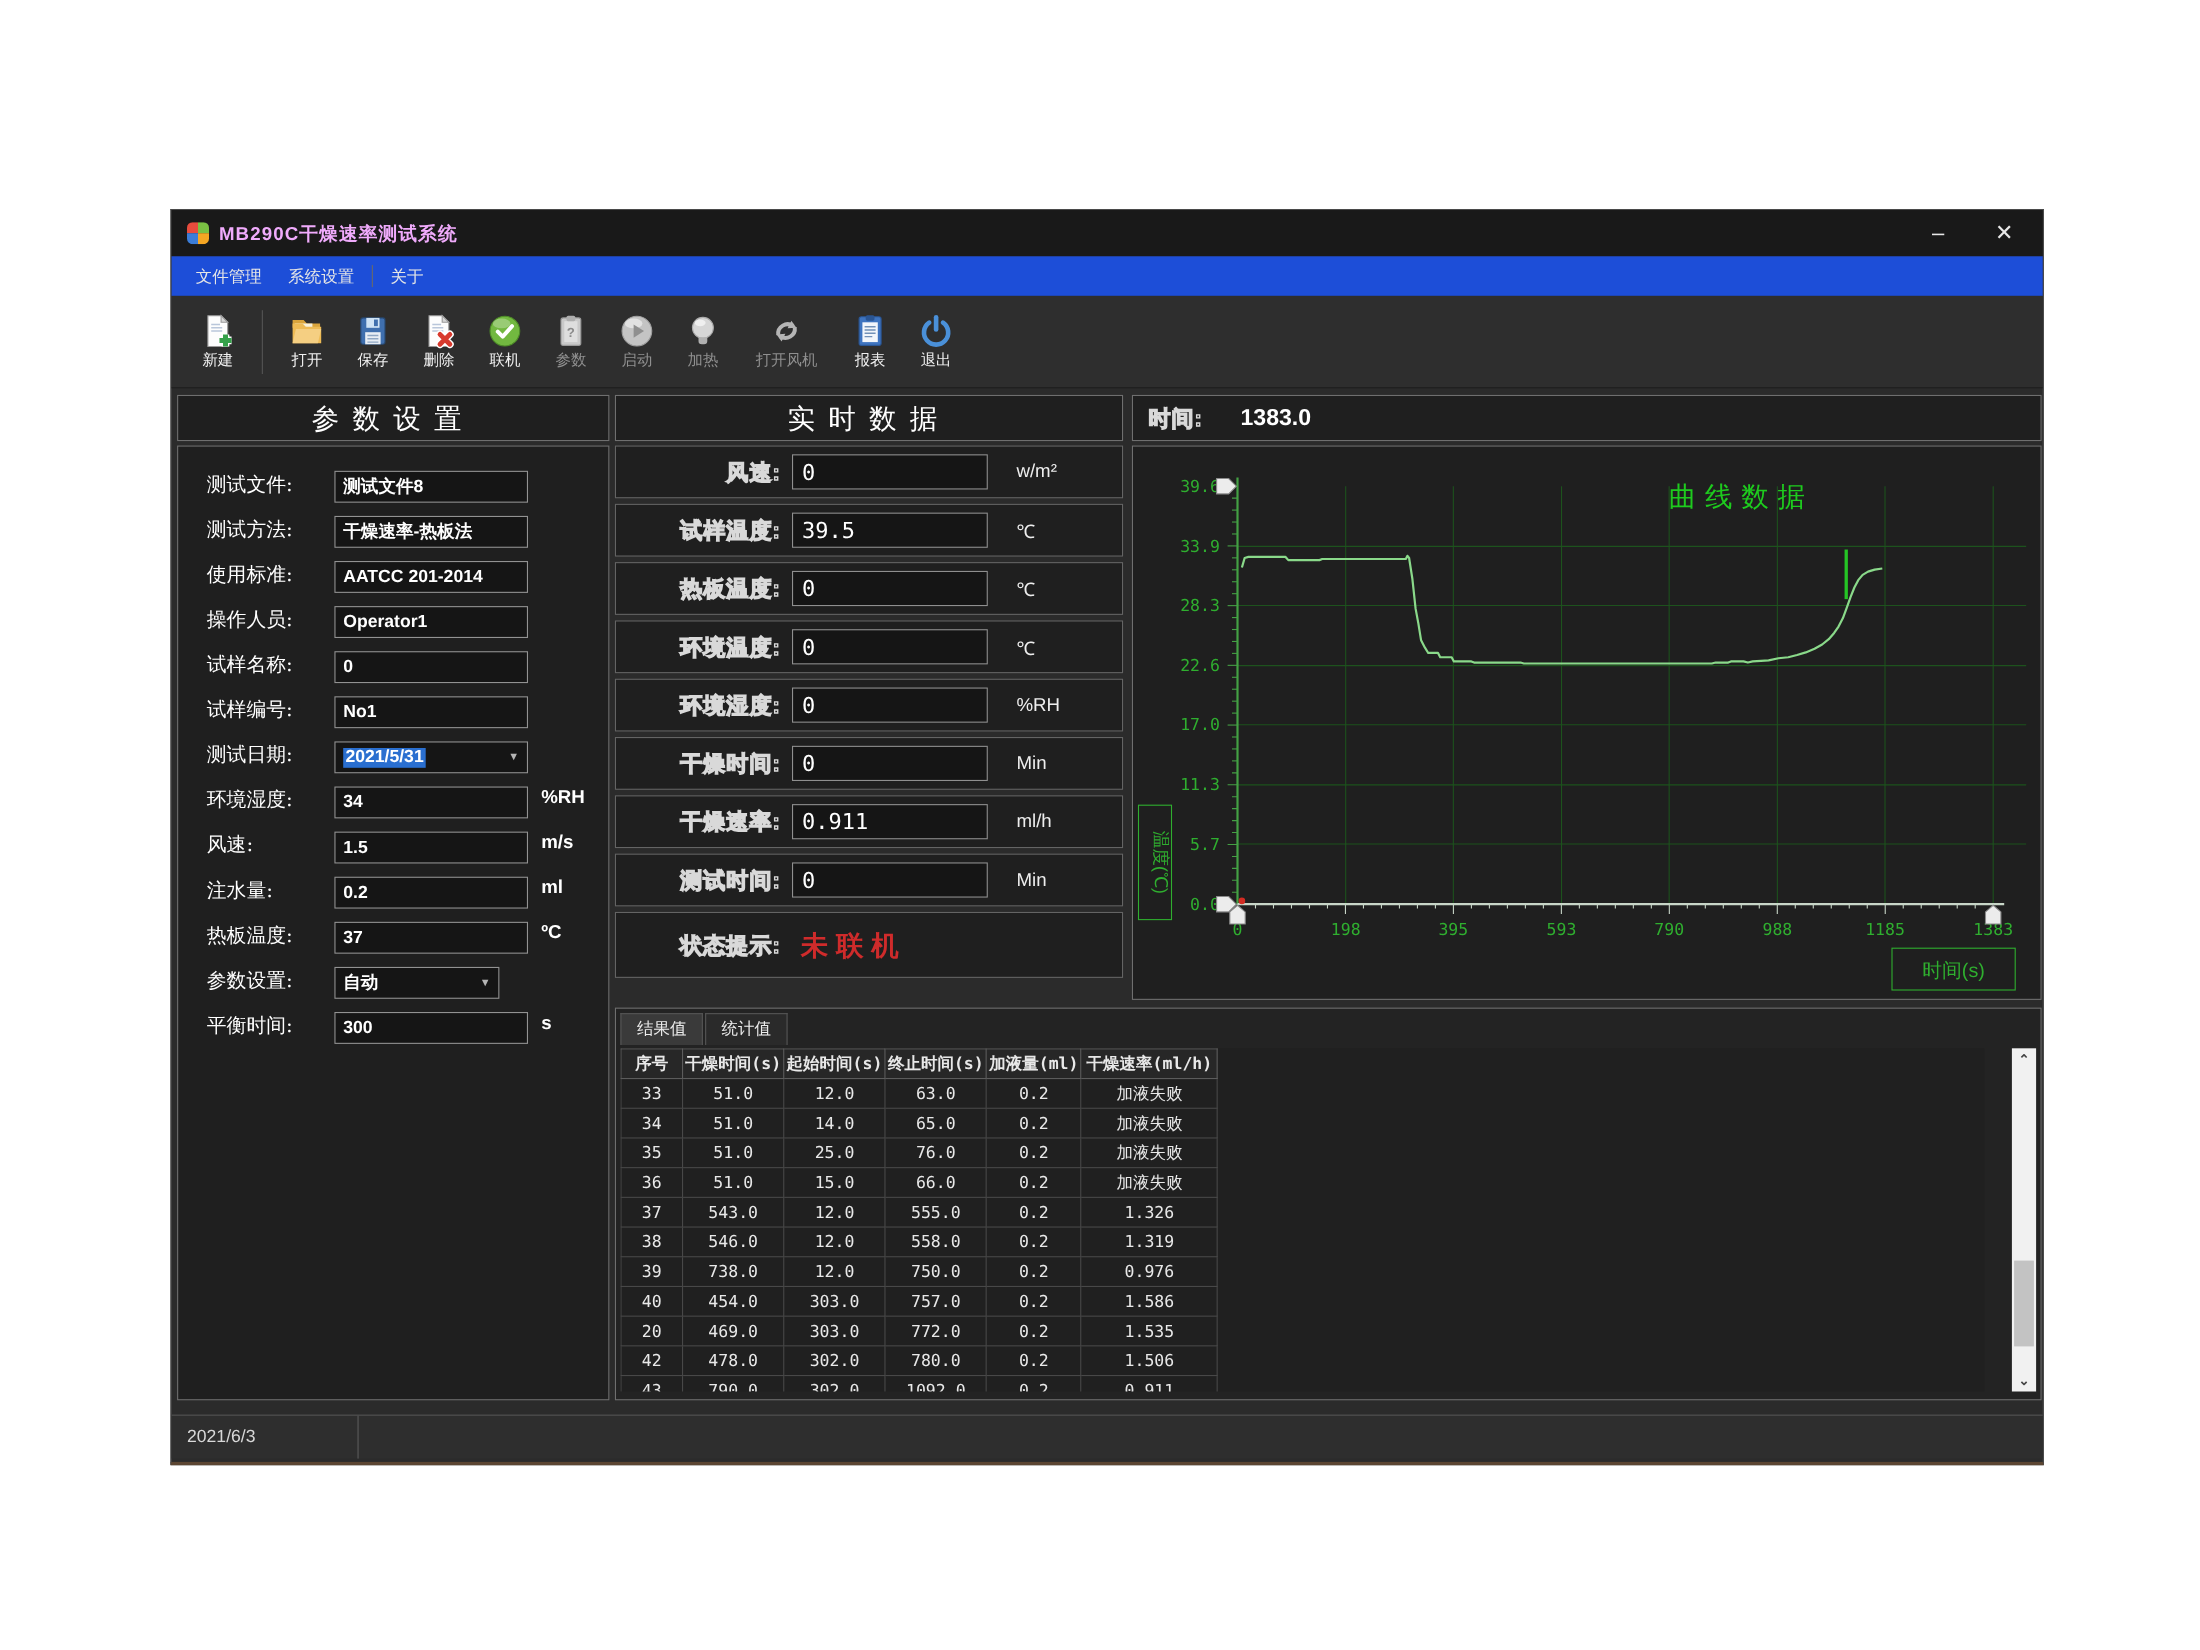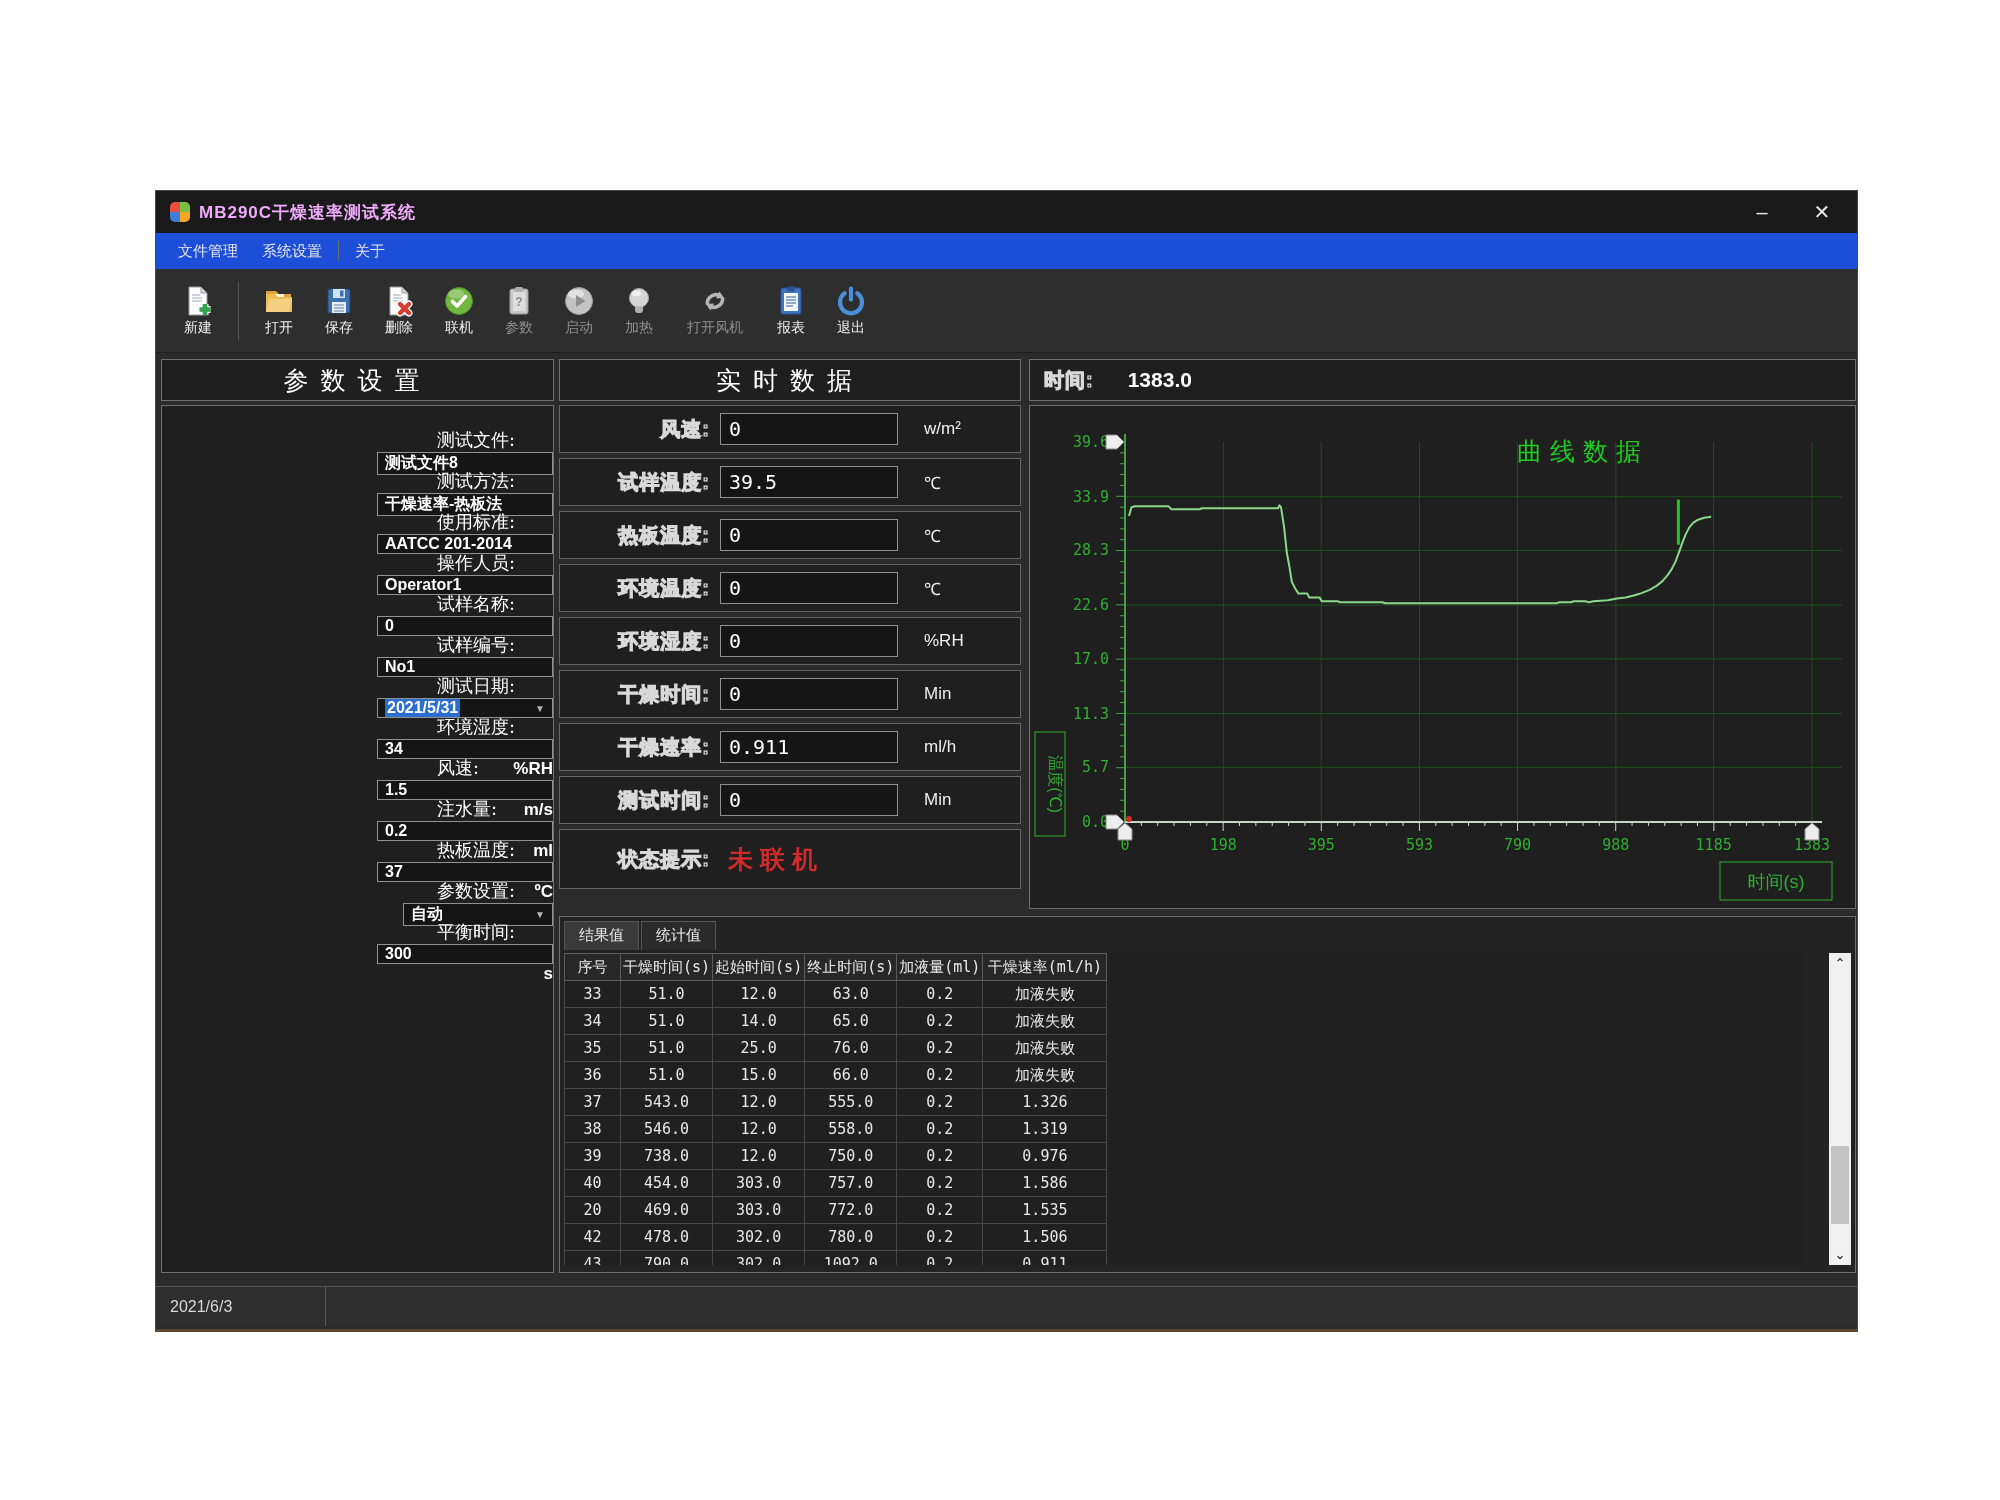--- a/index.html
+++ b/index.html
@@ -46,21 +46,21 @@
   #left-body   { left:5px;   top:214px; width:393px; height:868px; }
   #mid-title   { left:403px; top:168px; width:462px; height:42px; }
   #mid-rows    { position:absolute; left:403px; top:214px; width:462px; height:511px; }
   #chart-header{ left:873px; top:168px; width:827px; height:42px;
     display:flex; align-items:center; padding-left:14px; gap:34px; }
   #chart-panel { left:873px; top:214px; width:827px; height:504px; overflow:hidden; }
   #table-panel { left:403px; top:725px; width:1297px; height:357px; background:#232323; }
   
   .ol { color:#242424; -webkit-text-stroke:1.2px #d9d9d9; font-weight:800; letter-spacing:1px; }
   
-  .f-row { display:flex; align-items:flex-end; height:30px; margin-top:11px; padding-left:26px;flex-direction:column; }
+  .f-row { display:flex; align-items:flex-start; height:30px; margin-top:11px; padding-left:26px; }
   .f-row:first-child { margin-top:22px; }
   .f-label { width:116px; color:#fff; font-size:18px; font-family:"DejaVu Serif", serif; flex:0 0 auto; }
   .f-input { width:176px; height:29px; background:#151515; border:1px solid #929292;
     display:flex; align-items:center; padding:0 7px; color:#fff; font-size:16px; font-weight:700; }
   .f-input .arrow { margin-left:auto; color:#b5b5b5; font-size:10px; }
   .f-input .hl { background:#2a6fd0; padding:0 2px; }
   .f-unit { margin-left:12px; color:#fff; font-size:17px; font-weight:700; }
   
   .rt-row { height:48px; margin-bottom:5px; background:#1f1f1f; border:1px solid #646464;
     display:flex; align-items:center; }
@@ -77,21 +77,21 @@
   .ch-value { color:#fff; font-size:21px; font-weight:700; font-family:"Liberation Sans",sans-serif; }
   
   .tabs { display:flex; margin:4px 0 10px 4px; gap:2px; height:29px; }
   .tab { padding:4px 14px; font-size:15px; color:#ececec; background:#2a2a2a;
     border:1px solid #555; border-bottom:none; }
   .tab.active { background:#3a3a3a; }
   .grid-wrap { position:absolute; left:4px; top:36px; width:1240px; height:312px;
     overflow:hidden; background:#202020; }
   table.res { border-collapse:collapse; font-family:"DejaVu Sans Mono", monospace;
     font-size:15px; color:#e8e8e8; table-layout:fixed; }
-  table.res th { font-weight:400; border:1px solid #5c5c5c; height:27px; background:#272727;
+  table.res th { font-weight:700; border:1px solid #5c5c5c; height:27px; background:#272727;
     white-space:nowrap; padding:0 2px; }
   table.res td { border:1px solid #484848; height:27px; text-align:center; white-space:nowrap; }
   .vscroll { position:absolute; right:4px; top:36px; width:22px; height:312px; background:#f1f1f1; }
   .sb-btn { position:absolute; left:0; width:22px; height:20px; color:#444; font-size:12px;
     text-align:center; line-height:20px; font-weight:700; }
   .sb-up { top:0; } .sb-down { bottom:0; }
   .sb-thumb { position:absolute; left:2px; right:2px; top:62%; height:25%; background:#c3c3c3; }
   
   .statusbar { position:absolute; left:0; top:1095px; right:0; height:40px; background:#2e2e2e;
     border-top:1px solid #555; display:flex; align-items:center; }

